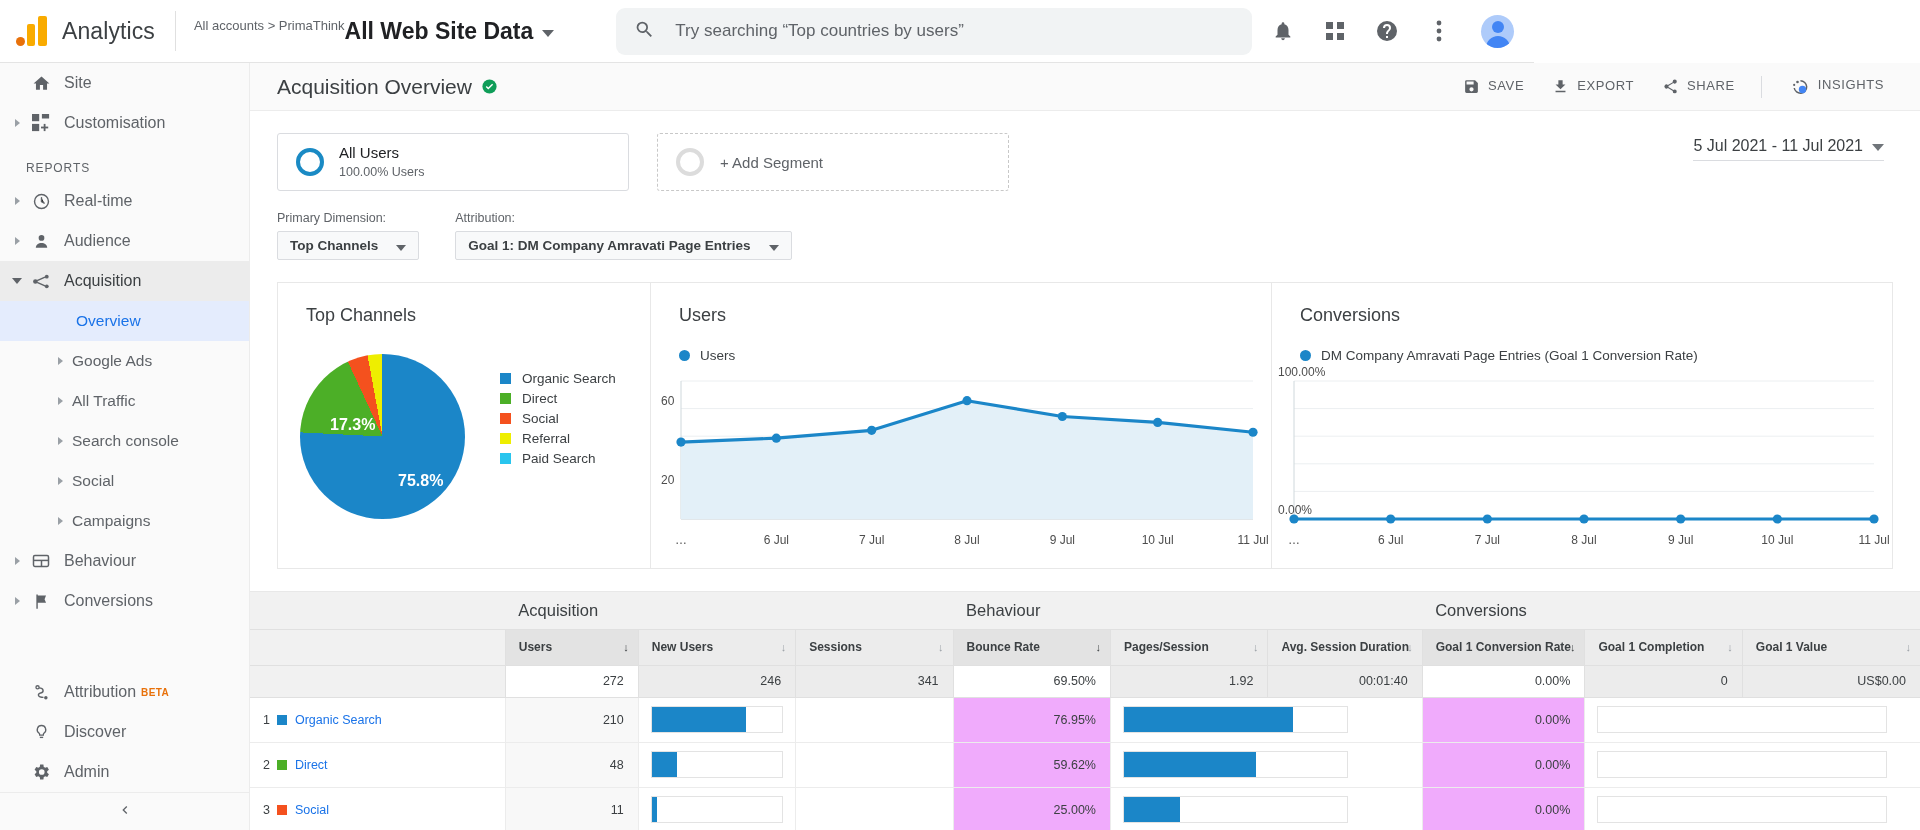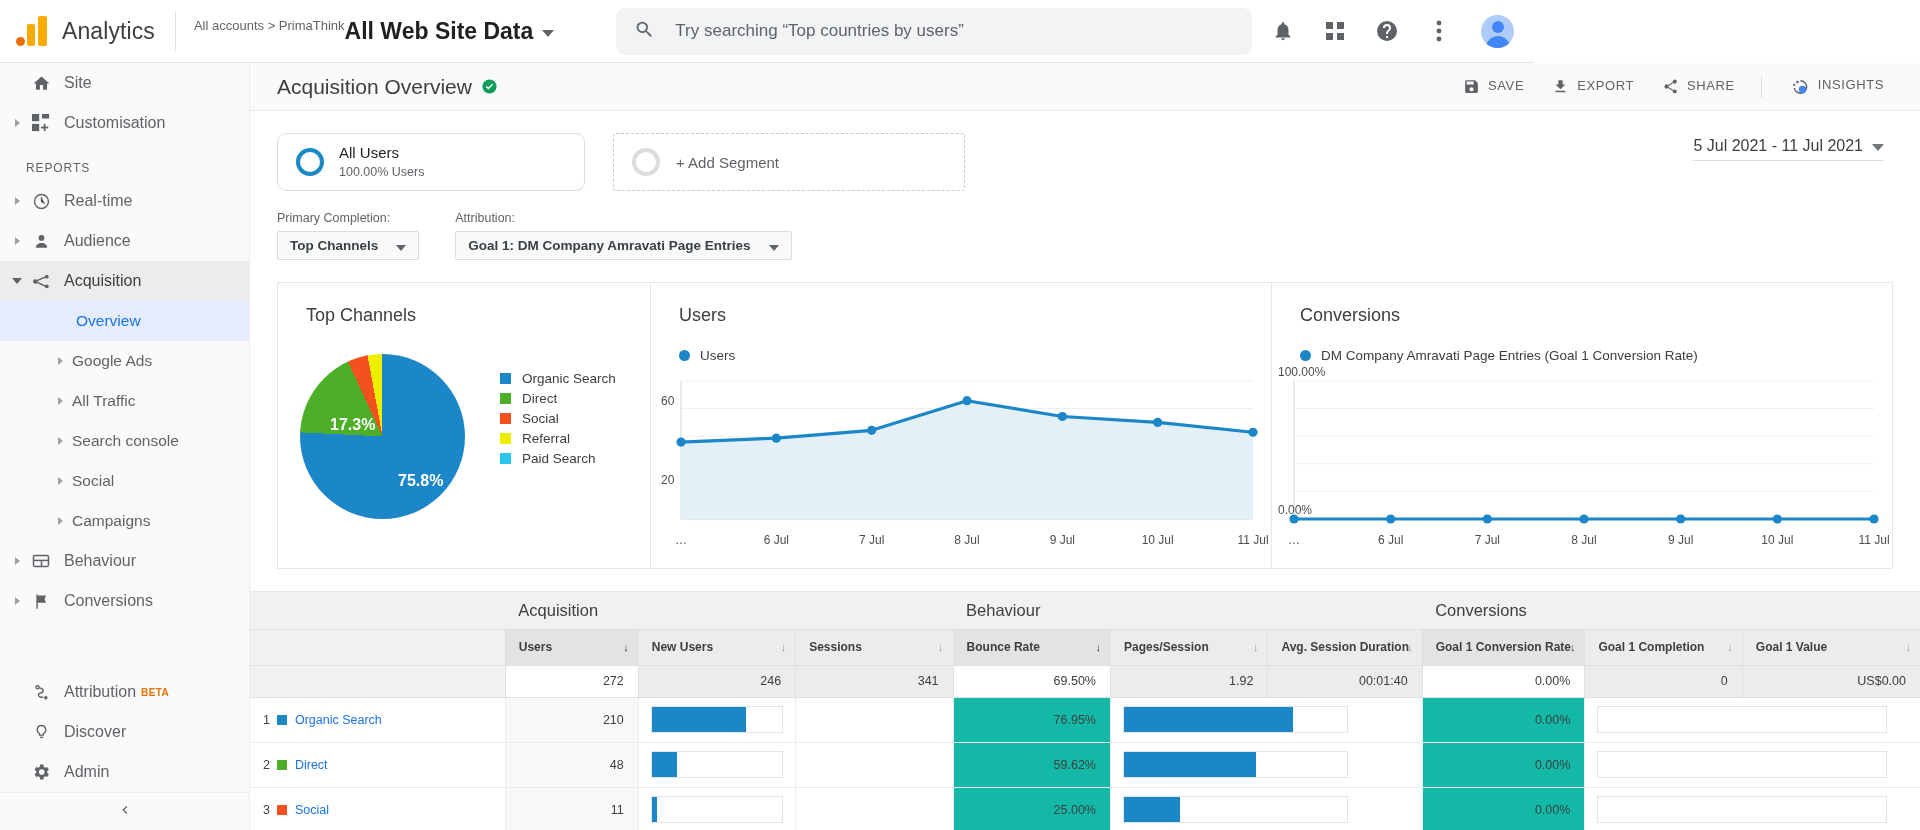--- a/index.html
+++ b/index.html
@@ -133,21 +133,21 @@
   }
   .act .ai { margin-right: 8px; display: flex; }
   #insights-div { width:1px; height:22px; background:#dadce0; margin-left:26px; }
 
   
   #segrow { display: flex; padding: 22px 0 0 27px; align-items: flex-start; position: relative; }
   .segbox {
     height: 58px; border: 1px solid #dadce0; border-radius: 3px;
     display: flex; align-items: center; padding: 0 18px; background: #fff; cursor: pointer;
   }
-  #seg-allusers { width: 308px; border-radius: 9px; }
+  #seg-allusers { width: 352px; }
   #seg-add { width: 352px; margin-left: 28px; border: 1px dashed #c8c8c8; }
   .seg-ring { width: 28px; height: 28px; border-radius: 50%; border: 4px solid #1a8ac4; flex: none; }
   .seg-ring.grey { border-color: #dcdcdc; }
   .seg-text { margin-left: 15px; }
   .seg-t1 { font-size: 15px; color: #202124; line-height: 18px; }
   .seg-t2 { font-size: 12.5px; color: #5f6368; line-height: 16px; margin-top: 2px; }
   .seg-add-label { margin-left: 16px; font-size: 15px; color: #5f6368; }
 
   #daterange {
     position: absolute; right: 36px; top: 26px;
@@ -210,21 +210,21 @@
   .colhead th.sorted { background: #e3e3e3; }
   .colhead th.sorted .sortarrow { color: #3c4043; }
 
   tr.totals td { height: 32px; background: #ececec; text-align: right; padding-right: 14px; border-left: 1px solid #e0e0e0; border-bottom: 1px solid #e0e0e0; }
   tr.totals td.first { background: #f1f1f1; border-left: 0; }
   tr.totals td.white { background: #fff; }
 
   tr.datarow td { height: 45px; border-bottom: 1px solid #ececec; border-left: 1px solid #ececec; vertical-align: middle; }
   tr.datarow td.dim { border-left: 0; padding-left: 13px; background: #fff; }
   tr.datarow td.num { text-align: right; padding-right: 14px; background: #f8f8f8; }
-  tr.datarow td.plainnum { text-align: right; padding-right: 14px; background: #14b8a6; }
+  tr.datarow td.plainnum { text-align: right; padding-right: 14px; background: #f0abfc; }
   tr.datarow td.barcell { background: #fff; padding: 0 12px; }
   .rank { color: #3c4043; margin-right: 7px; font-size: 12.5px; }
   .chsw { display: inline-block; width: 10px; height: 10px; vertical-align: middle; margin-right: 8px; }
   .chname { color: #1a73e8; font-size: 12.5px; cursor: pointer; }
   .bartrack { border: 1px solid #e3e3e3; height: 27px; background: #fff; width: 100%; }
   .barfill { height: 100%; background: #1b86c8; }
   .emptytrack { border: 1px solid #e3e3e3; height: 27px; background: #fff; width: 100%; }
 </style>
 </head>
 <body>
@@ -513,21 +513,21 @@
     </div>
 
     <div id="daterange">
       <span>5 Jul 2021 - 11 Jul 2021</span>
       <span class="caret-dn"></span>
     </div>
   </div>
 
   <div id="dimrow">
     <div>
-      <div class="dimlabel">Primary Completion:</div>
+      <div class="dimlabel">Primary Dimension:</div>
       <div class="dimsel">
         <span>Top Channels</span>
         <span class="caret-dn"></span>
       </div>
     </div>
     <div>
       <div class="dimlabel">Attribution:</div>
       <div class="dimsel">
         <span>Goal 1: DM Company Amravati Page Entries</span>
         <span class="caret-dn"></span>

